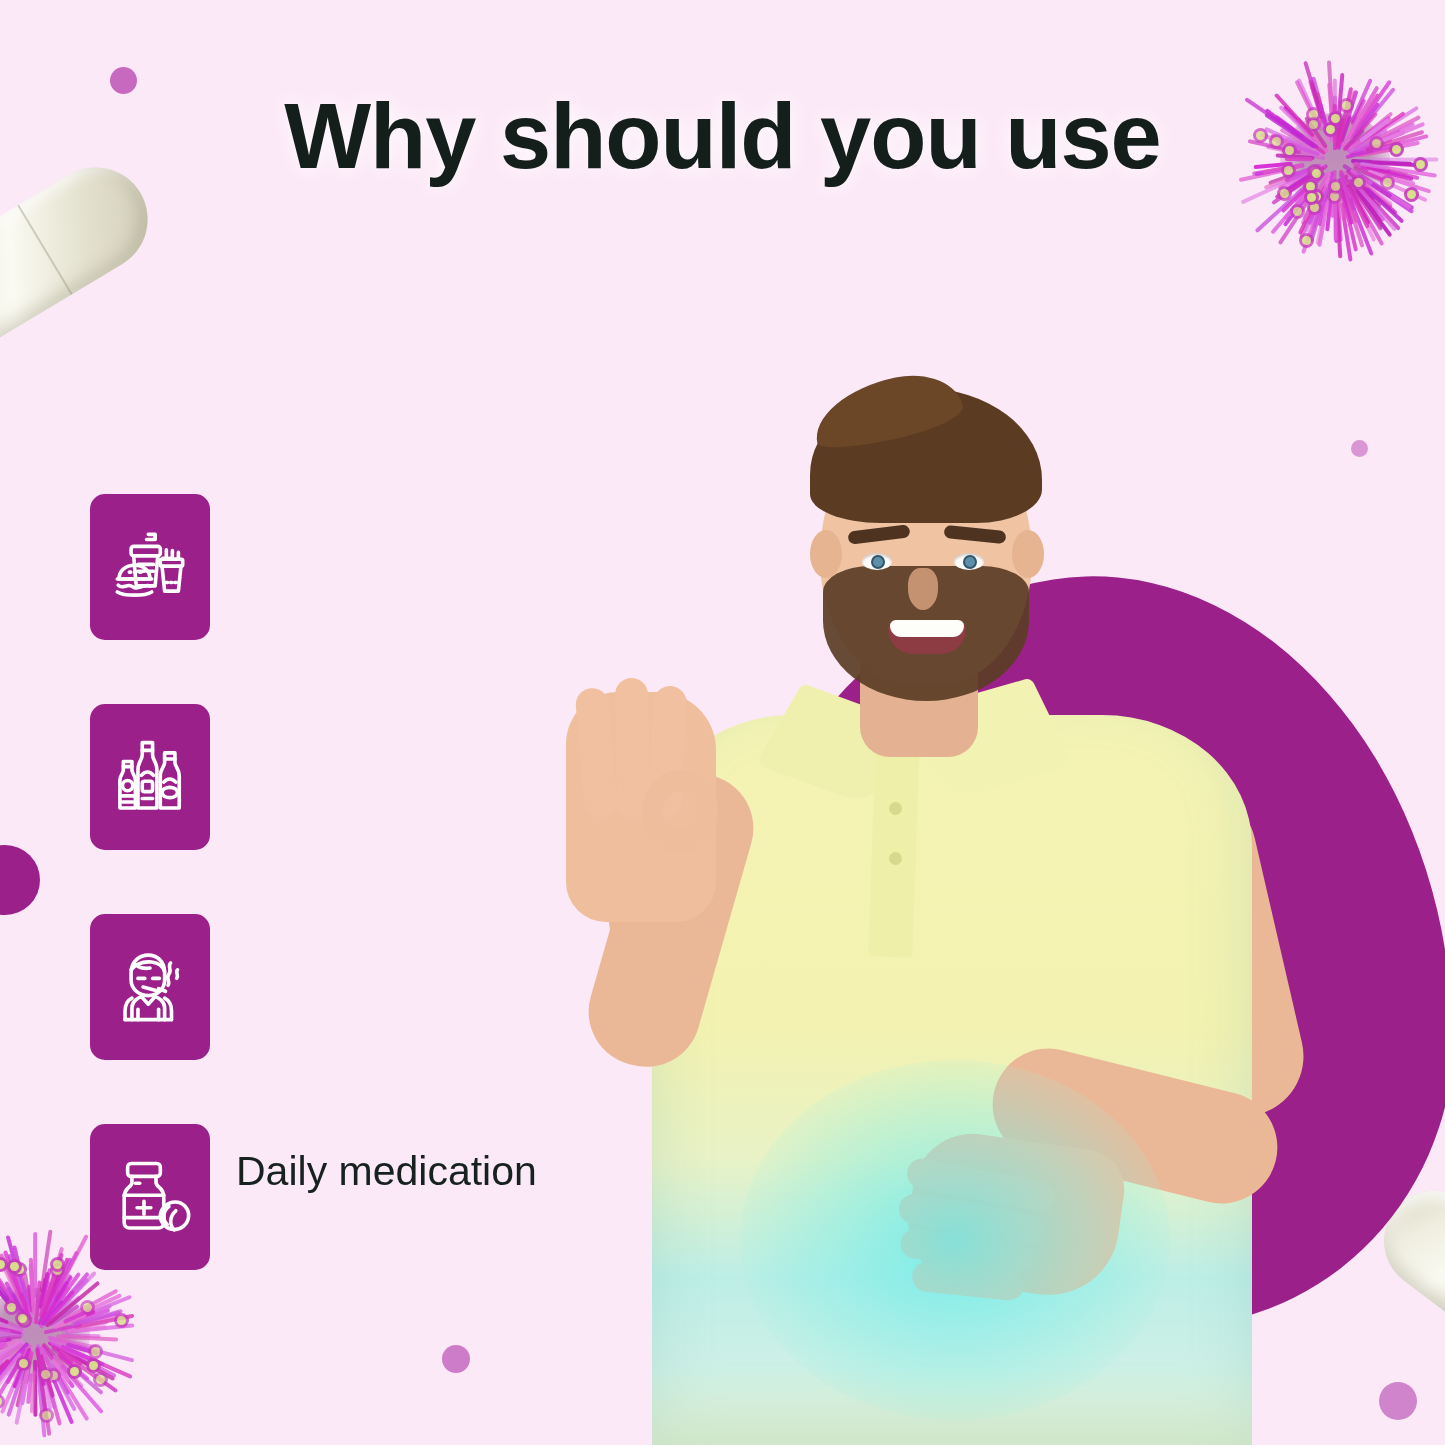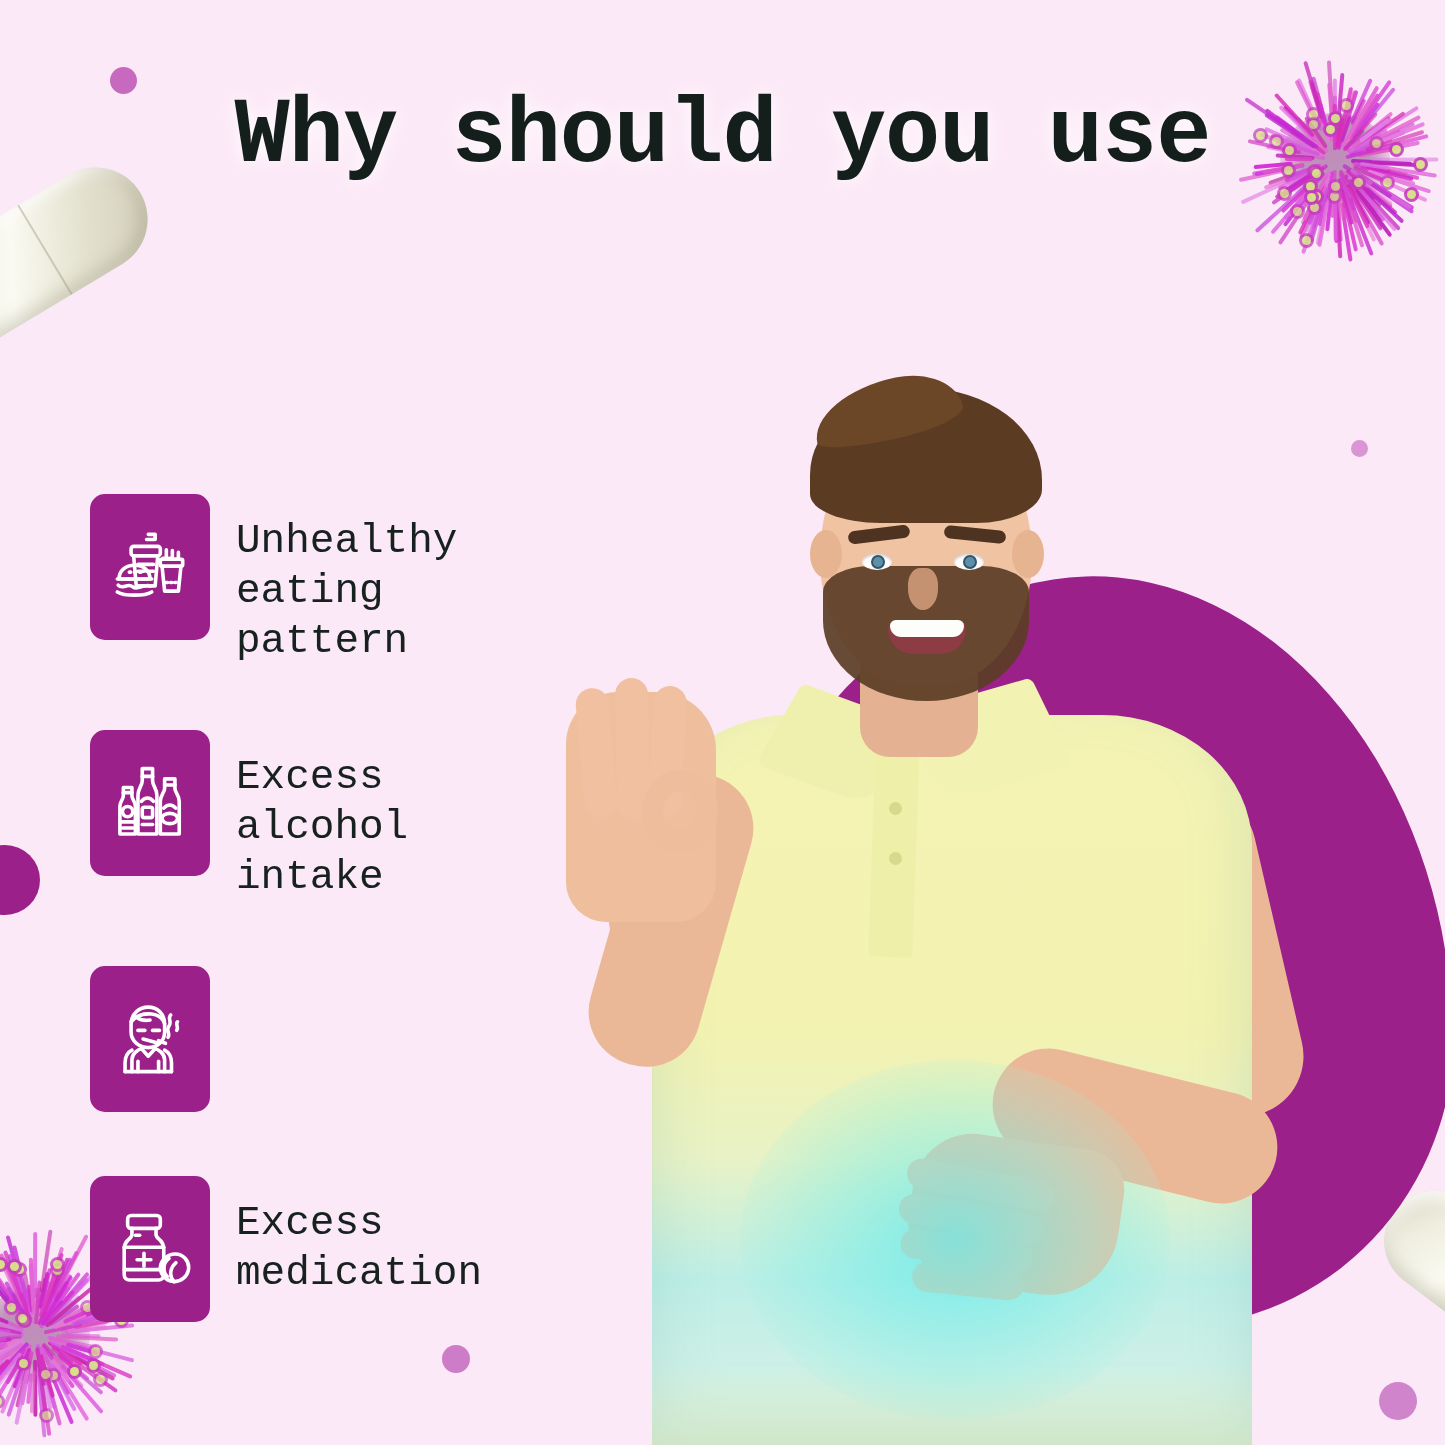--- a/index.html
+++ b/index.html
@@ -6,21 +6,21 @@
     margin: 0;
     padding: 0;
     background: #ffffff;
   }
   #canvas {
     position: relative;
     width: 1445px;
     height: 1445px;
     overflow: hidden;
     background: #fce9f7;
-    font-family: Liberation Mono, monospace;
+    font-family: Liberation Sans, sans-serif;
   }
 
   
   .dot {
     position: absolute;
     border-radius: 50%;
   }
   #dot-top-left   { left: 110px;  top: 67px;   width: 27px; height: 27px; background: #c869c0; }
   #dot-right-mid  { left: 1351px; top: 440px;  width: 17px; height: 17px; background: #d995d4; }
   #dot-bottom-mid { left: 442px;  top: 1345px; width: 28px; height: 28px; background: #cd7cc7; }
@@ -839,21 +839,20 @@
           <rect x="62" y="41" width="26" height="8" rx="1.5"></rect>
           <path d="M64 49 L67 78 L83 78 L86 49"></path>
           <path d="M69 68 L70.5 68 M74 68 L75.5 68 M79 68 L80.5 68"></path>
           <path d="M14 64 C14 54 22 48 32 48 C42 48 50 54 50 64 Z"></path>
           <path d="M12 64 L52 64"></path>
           <path d="M13 71 C18 77 24 68 30 73 C36 78 42 69 51 72"></path>
           <path d="M12 79 C20 84 44 84 52 79"></path>
           <path d="M26 56 L27.5 56 M32 56 L33.5 56 M38 56 L39.5 56"></path>
         </svg>
       </div>
-      <div class="feature-label">Unhealthy eating pattern</div>
     </div>
 
     <div class="feature-row">
       <div class="feature-tile">
         <svg viewBox="0 0 100 100" fill="none" stroke="#ffffff" stroke-width="4.2" stroke-linecap="round" stroke-linejoin="round" aria-hidden="true">
           <path d="M41 10 L53 10 L53 24 C53 30 58 33 58 41 L58 86 L36 86 L36 41 C36 33 41 30 41 24 Z"></path>
           <path d="M41 19 L53 19"></path>
           <path d="M40 48 C44 43 50 43 54 48"></path>
           <rect x="41" y="55" width="12" height="12" rx="2.5"></rect>
           <path d="M41 75 L53 75"></path>
@@ -861,21 +860,20 @@
           <path d="M67 29 L79 29"></path>
           <path d="M66 56 C70 51 76 51 80 56"></path>
           <ellipse cx="73" cy="68" rx="9" ry="6"></ellipse>
           <path d="M19 32 L29 32 L29 42 C29 46 33 48 33 54 L33 86 L15 86 L15 54 C15 48 19 46 19 42 Z"></path>
           <path d="M19 38 L29 38"></path>
           <circle cx="24" cy="60" r="6"></circle>
           <path d="M15 72 L33 72"></path>
           <path d="M18 79 L30 79"></path>
         </svg>
       </div>
-      <div class="feature-label">Excess alcohol intake</div>
     </div>
 
     <div class="feature-row">
       <div class="feature-tile">
         <svg viewBox="0 0 100 100" fill="none" stroke="#ffffff" stroke-width="4.2" stroke-linecap="round" stroke-linejoin="round" aria-hidden="true">
           <path d="M28 33 C28 20 38 13 48 13 C58 13 67 20 67 33 L67 42 C67 53 58 60 48 60 C38 60 28 53 28 42 Z"></path>
           <path d="M28 30 C33 24 42 20 52 21 C60 22 65 26 67 32"></path>
           <path d="M34 24 C38 28 44 29 50 28"></path>
           <path d="M36 40 L44 40"></path>
           <path d="M53 40 L61 40"></path>
@@ -903,17 +901,17 @@
           <path d="M20 48 L66 48"></path>
           <path d="M20 74 L66 74"></path>
           <path d="M43 55 L43 70"></path>
           <path d="M35 62.5 L51 62.5"></path>
           <path d="M33 34 L38 34"></path>
           <path d="M67 61 C74 54 85 54 91 61 C97 68 96 78 89 84 C82 90 72 89 66 82 C60 75 61 67 67 61 Z"></path>
           <path d="M70 82 C64 76 65 66 72 61"></path>
           <path d="M78 88 C72 82 73 72 80 66"></path>
         </svg>
       </div>
-      <div class="feature-label">Excess medication</div>
+      <div class="feature-label">Daily medication</div>
     </div>
 
   </div>
 </div>
 
 </body></html>

